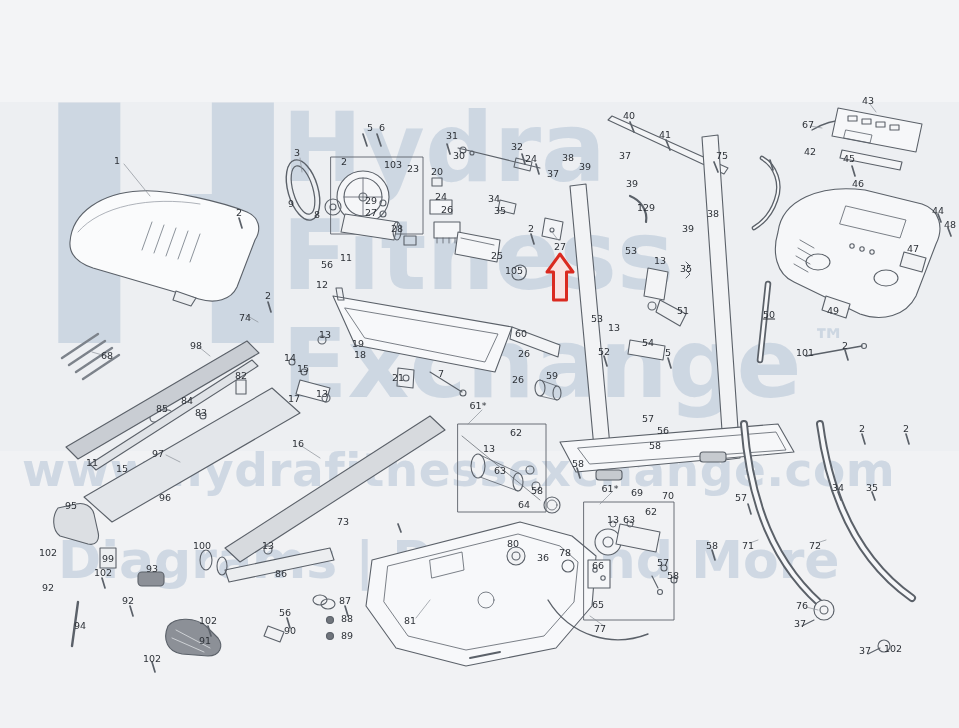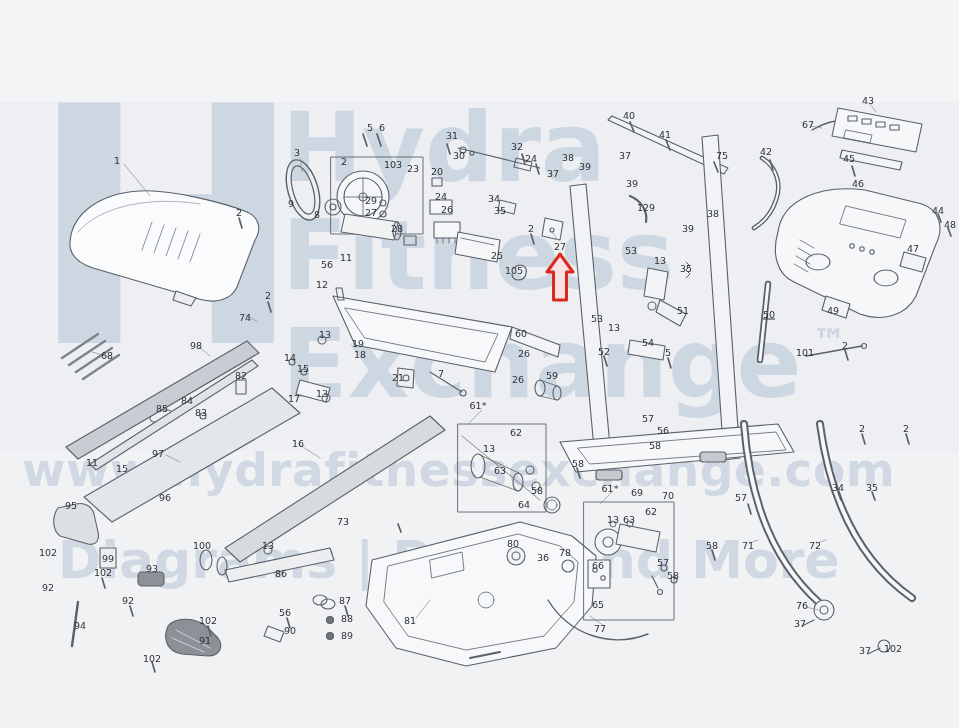--- a/index.html
+++ b/index.html
@@ -292,21 +292,21 @@
       <span class="part-label" style="left: 500px; top: 210px;">35</span>
       <span class="part-label" style="left: 646px; top: 207px;">129</span>
       <span class="part-label" style="left: 568px; top: 157px;">38</span>
       <span class="part-label" style="left: 553px; top: 173px;">37</span>
       <span class="part-label" style="left: 585px; top: 166px;">39</span>
       <span class="part-label" style="left: 625px; top: 155px;">37</span>
       <span class="part-label" style="left: 632px; top: 183px;">39</span>
       <span class="part-label" style="left: 629px; top: 115px;">40</span>
       <span class="part-label" style="left: 665px; top: 134px;">41</span>
       <span class="part-label" style="left: 722px; top: 155px;">75</span>
-      <span class="part-label" style="left: 766px; top: 151px;">42</span>
+      <span class="part-label" style="left: 810px; top: 151px;">42</span>
       <span class="part-label" style="left: 808px; top: 124px;">67</span>
       <span class="part-label" style="left: 868px; top: 100px;">43</span>
       <span class="part-label" style="left: 849px; top: 158px;">45</span>
       <span class="part-label" style="left: 858px; top: 183px;">46</span>
       <span class="part-label" style="left: 938px; top: 210px;">44</span>
       <span class="part-label" style="left: 950px; top: 224px;">48</span>
       <span class="part-label" style="left: 913px; top: 248px;">47</span>
       <span class="part-label" style="left: 713px; top: 213px;">38</span>
       <span class="part-label" style="left: 688px; top: 228px;">39</span>
       <span class="part-label" style="left: 531px; top: 228px;">2</span>

